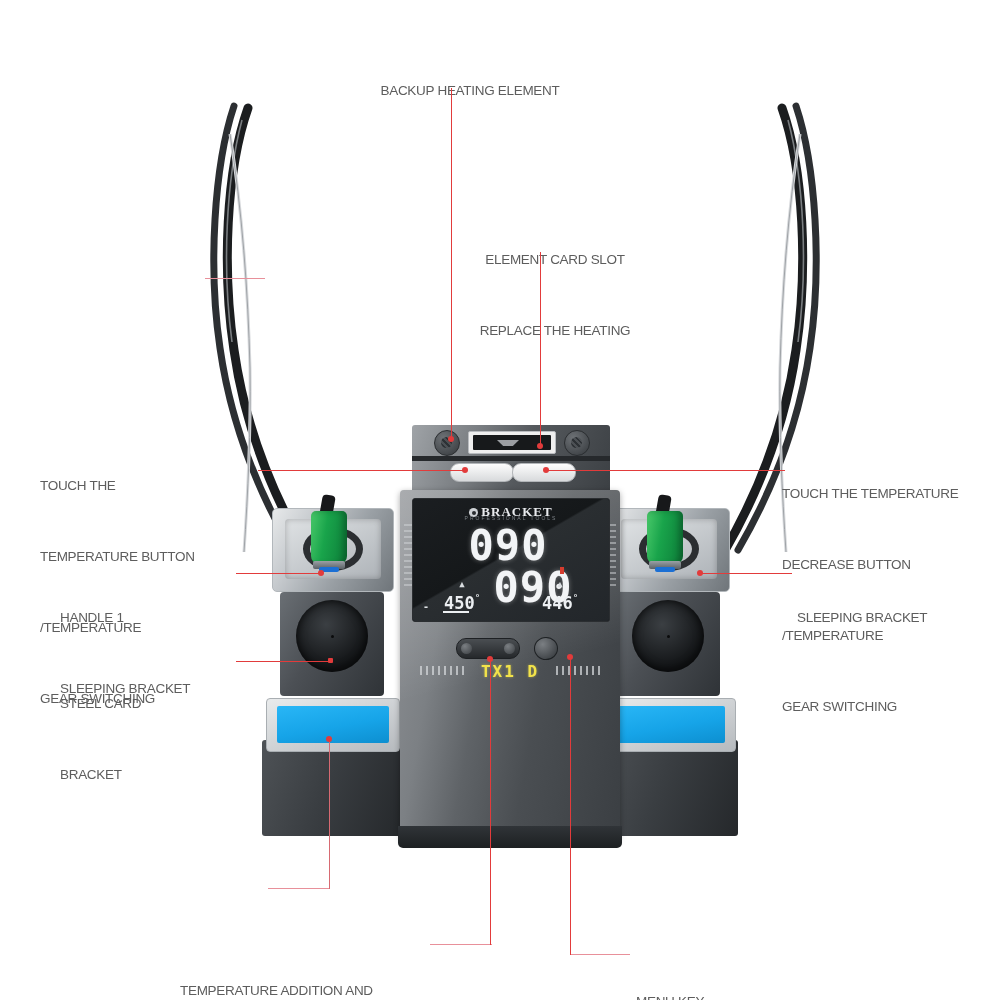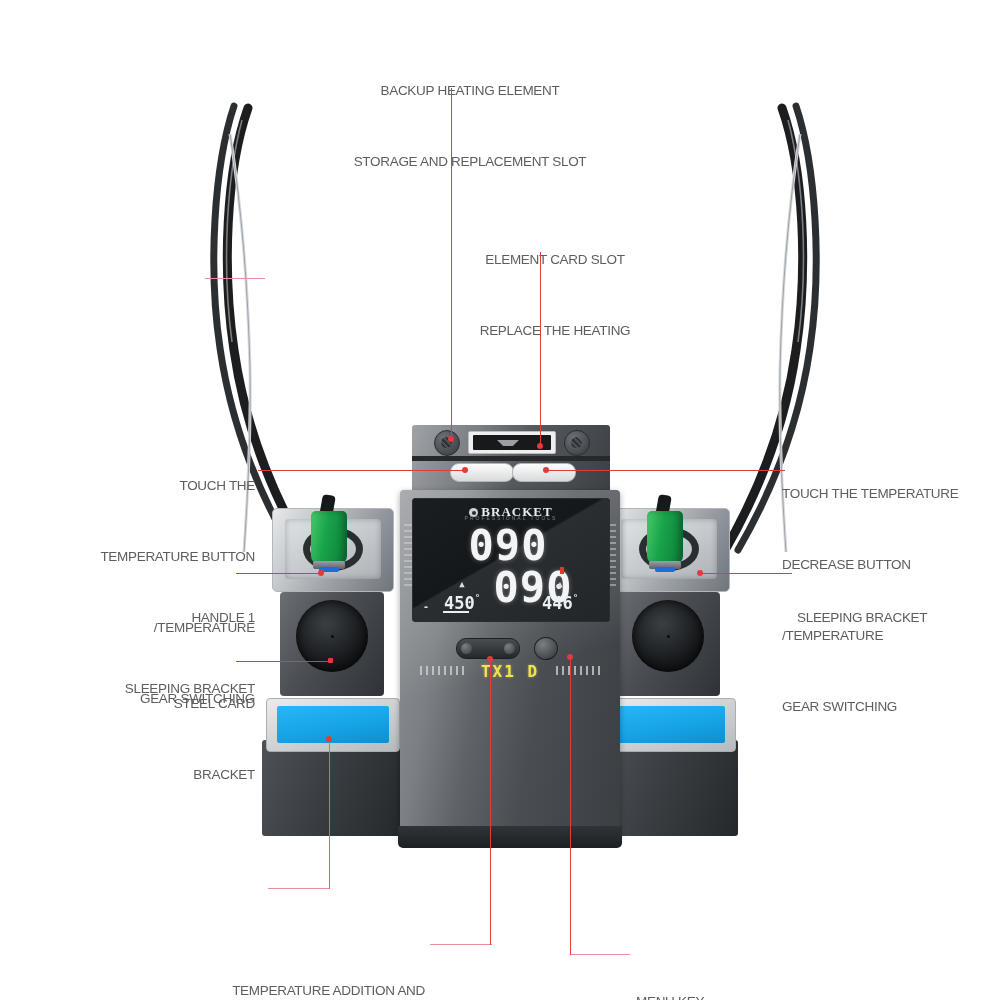--- a/index.html
+++ b/index.html
@@ -3,21 +3,21 @@
 <meta charset="utf-8">
 <style>
   html,body{margin:0;padding:0;background:#ffffff;}
   body{width:1000px;height:1000px;position:relative;overflow:hidden;
        font-family:"Liberation Sans","DejaVu Sans",sans-serif;}
   #stage{position:absolute;inset:0;width:1000px;height:1000px;}
 
   
   .label{position:absolute;color:#5d5d5d;font-size:13.5px;letter-spacing:-0.3px;
          line-height:1.75;font-weight:400;white-space:pre;}
-  .label.r{text-align:right;}
+  .label.r{}
   .label.l{text-align:left;}
   .label.c{text-align:center;}
 
   
   .lead{position:absolute;background:#e8909a;}
   .lead.h{height:1.2px;}
   .lead.v{width:1.2px;}
   .lead.red{background:#e23b3b;}
   .lead.redv{background:#e23b3b;width:1.3px;}
   .dot{position:absolute;width:6px;height:6px;border-radius:50%;background:#e23b3b;}
@@ -252,21 +252,20 @@
     <div id="rocker"></div>
     <div id="menukey"></div>
     <div id="model-badge">TX1 D</div>
     <div class="vent" id="vent-l"></div>
     <div class="vent" id="vent-r"></div>
   </div>
   <div id="console-foot"></div>
 
   <div class="label c" style="left:300px;top:32px;width:340px;">
     <div>BACKUP HEATING ELEMENT</div>
-    <div>STORAGE AND REPLACEMENT SLOT</div>
   </div>
   <div class="lead redv" style="left:451px;top:88px;height:352px;"></div>
   <div class="dot" style="left:448px;top:436px;"></div>
 
   <div class="label c" style="left:440px;top:201px;width:230px;">
     <div>ELEMENT CARD SLOT</div>
     <div>REPLACE THE HEATING</div>
   </div>
   <div class="lead redv" style="left:540px;top:252px;height:195px;"></div>
   <div class="dot" style="left:537px;top:443px;"></div>

